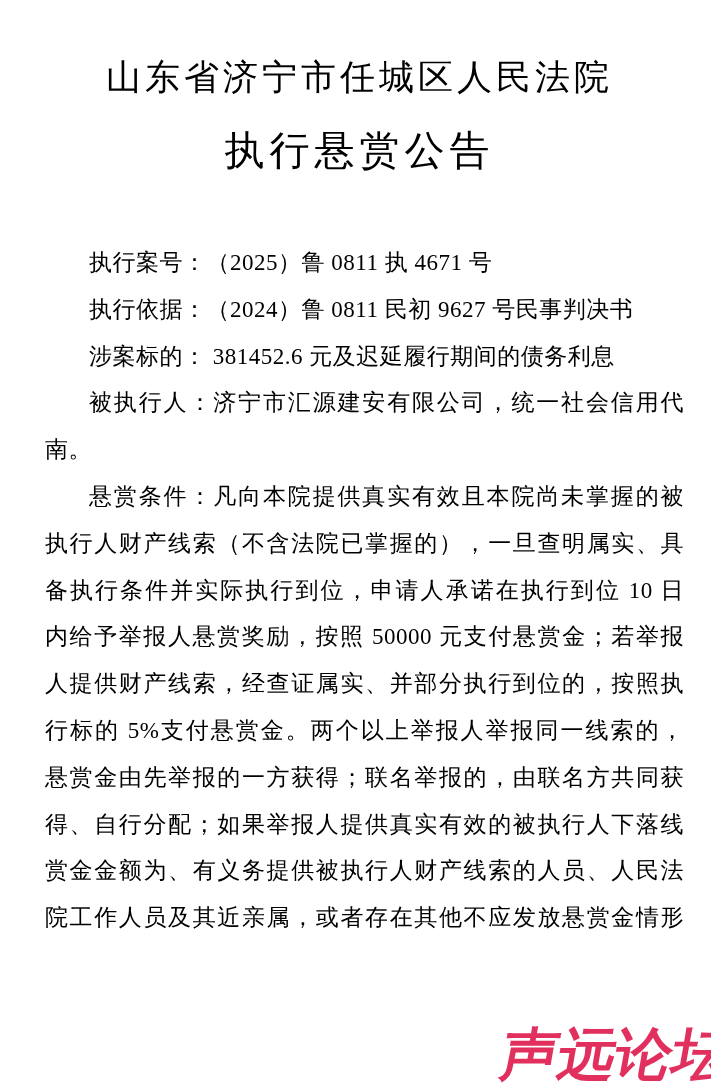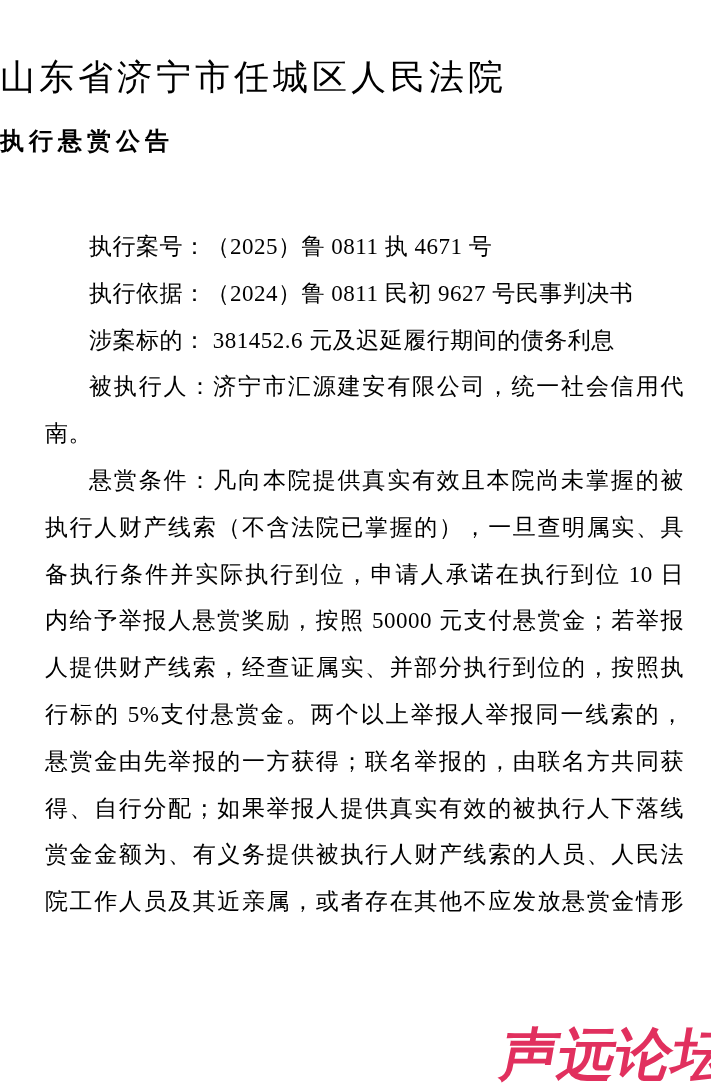--- a/index.html
+++ b/index.html
@@ -11,40 +11,41 @@
     position: relative;
     width: 711px;
     height: 1084px;
     background: #ffffff;
     overflow: hidden;
     color: #000000;
     font-family: "Liberation Serif", "DejaVu Serif", serif;
   }
   .title {
     position: absolute;
-    left: 0;
+    left: 8px;
     right: 0;
+    text-align: center;
     white-space: nowrap;
     line-height: 1.15;
   }
   .title.court {
     top: 58px;
     font-size: 35px;
     font-weight: 400;
     letter-spacing: 4px;
   }
   .title.announce {
     top: 128px;
-    font-size: 24px;
-    font-weight: 700;
+    font-size: 40px;
+    font-weight: 400;
     letter-spacing: 5px;
   }
   .doc {
     position: absolute;
-    top: 224px;
+    top: 240px;
     left: 45px;
     width: 639px;
     font-size: 23px;
     line-height: 46.8px;
     letter-spacing: 0.5px;
   }
   .doc .line {
     height: 46.8px;
     overflow: visible;
     white-space: nowrap;

